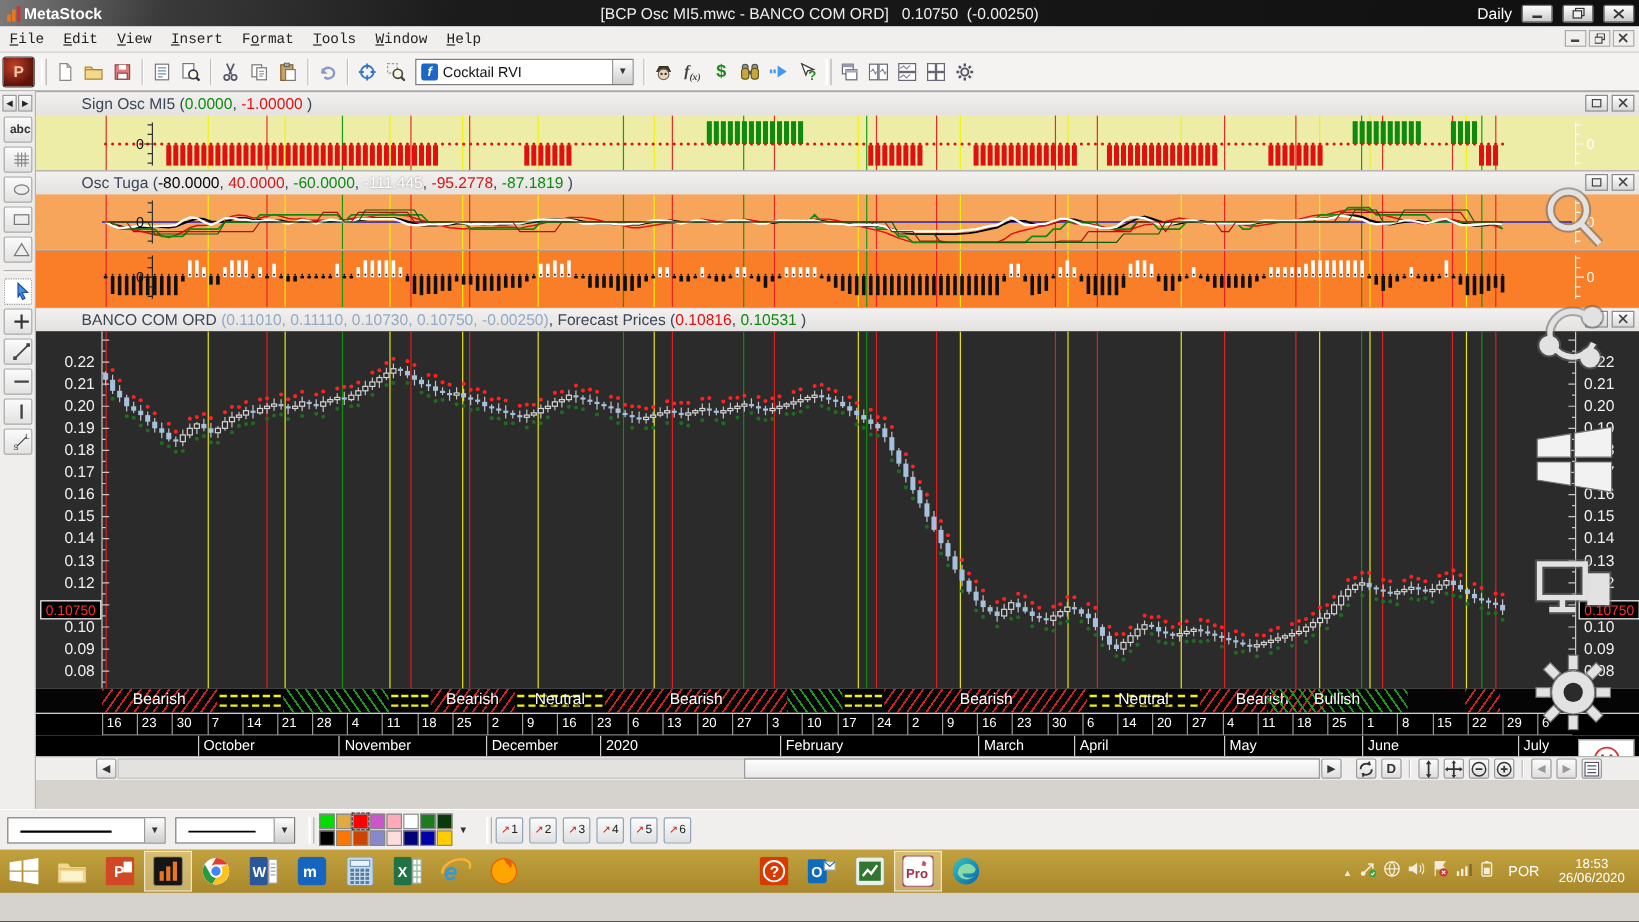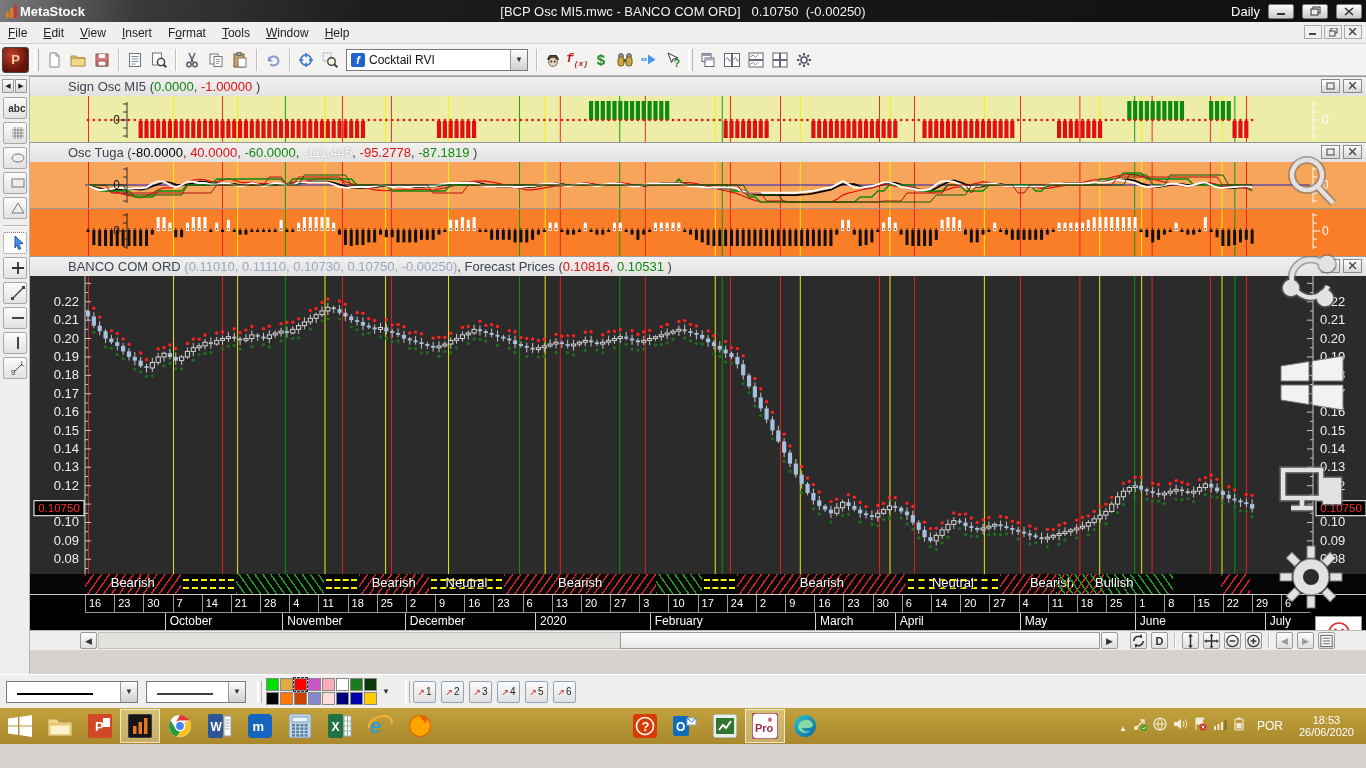--- a/index.html
+++ b/index.html
@@ -15,21 +15,21 @@
   .ms-logo .bars i{display:block;width:3px;background:#E87722;}
   .title-center{position:absolute;left:0;right:0;text-align:center;font-size:13px;color:#f0f0f0;}
   .title-right{margin-left:auto;display:flex;align-items:center;gap:8px;padding-right:4px;z-index:2;}
   .win-ctl{width:26px;height:15px;background:linear-gradient(#fdfdfd,#c9c9c9);border:1px solid #7a7a7a;
     border-radius:2px;display:flex;align-items:center;justify-content:center;}
   .win-ctl svg{display:block;}
 
   
   .menubar{height:22px;background:#F0EFEE;border-bottom:1px solid #d0d0d0;display:flex;align-items:center;
     font-size:12px;color:#222;position:relative;}
-  .menu-item{padding:3px 8px;}
+  .menu-item{padding:3px 8px;font-family:Liberation Mono, monospace;}
   .menu-item u{text-decoration:underline;}
   .mdi-ctls{position:absolute;right:4px;top:3px;display:flex;gap:2px;}
   .mdi-btn{width:18px;height:14px;background:#F0EFEE;border:1px solid #aaa;display:flex;align-items:center;justify-content:center;}
 
   
   .toolbar{height:32px;background:#F4F3F1;border-bottom:1px solid #b8b8b8;display:flex;align-items:center;padding-left:2px;}
   .tb-grip{width:5px;height:22px;border-left:2px solid #fff;border-right:1px solid #b0b0b0;margin:0 3px;}
   .tb-btn{width:24px;height:24px;display:flex;align-items:center;justify-content:center;border:1px solid transparent;border-radius:2px;}
   .tb-sep{width:1px;height:22px;background:#c0c0c0;margin:0 4px;box-shadow:1px 0 0 #fff;}
   .pbtn{width:27px;height:26px;border-radius:3px;background:radial-gradient(circle at 35% 30%,#c2402a,#5e120a 70%);
@@ -273,21 +273,21 @@
       <span class="tb-sep"></span>
       <span class="tb-btn">
         <svg width="16" height="16" viewBox="0 0 16 16">
           <path d="M2.5 7.5h11l-2-4h-7z" fill="#4A3A2E" stroke="#332"></path>
           <circle cx="8" cy="10" r="4.4" fill="#E8D5C0" stroke="#7A6A5A"></circle>
           <circle cx="6.3" cy="9.6" r="1" fill="#333"></circle>
           <circle cx="9.7" cy="9.6" r="1" fill="#333"></circle>
         </svg>
       </span>
       <span class="tb-btn">
-        <span style="font-size:13px;font-style:italic;font-weight:bold;color:#b91c1c;font-family:Liberation Mono, monospace">f<sub style="font-size:8px">(x)</sub></span>
+        <span style="font-size:13px;font-style:italic;font-weight:bold;color:#404040;font-family:Liberation Serif, serif">f<sub style="font-size:8px">(x)</sub></span>
       </span>
       <span class="tb-btn">
         <span style="font-size:15px;font-weight:bold;color:#1E8A1E">$</span>
       </span>
       <span class="tb-btn">
         <svg width="16" height="16" viewBox="0 0 16 16">
           <circle cx="4" cy="4" r="2.4" fill="#999" stroke="#555"></circle>
           <circle cx="12" cy="4" r="2.4" fill="#999" stroke="#555"></circle>
           <rect x="1" y="5" width="6" height="9" rx="2.5" fill="#C8A83C" stroke="#6A5A1A"></rect>
           <rect x="9" y="5" width="6" height="9" rx="2.5" fill="#C8A83C" stroke="#6A5A1A"></rect>
@@ -2281,21 +2281,21 @@
             <div class="date-cell">15</div>
             <div class="date-cell">22</div>
             <div class="date-cell">29</div>
             <div class="date-cell">6</div>
           </div>
         </div>
         <div class="axisrow months">
           <div class="month-label" style="left: 134.625px;">October</div>
           <div class="month-label" style="left: 252.225px;">November</div>
           <div class="month-label" style="left: 374.725px;">December</div>
-          <div class="month-label" style="left: 505px;">2020</div>
+          <div class="month-label" style="left: 470px;">2020</div>
           <div class="month-label" style="left: 619.725px;">February</div>
           <div class="month-label" style="left: 785px;">March</div>
           <div class="month-label" style="left: 864.725px;">April</div>
           <div class="month-label" style="left: 989.675px;">May</div>
           <div class="month-label" style="left: 1104.83px;">June</div>
           <div class="month-label" style="left: 1234.67px;">July</div>
         </div>
         <div class="smiley-box" style="right: 4px; top: 540px; width: 47px; height: 34px;">
           <svg width="26" height="26" viewBox="0 0 26 26">
             <circle cx="13" cy="13" r="10" fill="none" stroke="#E03030" stroke-width="1.6"></circle>

